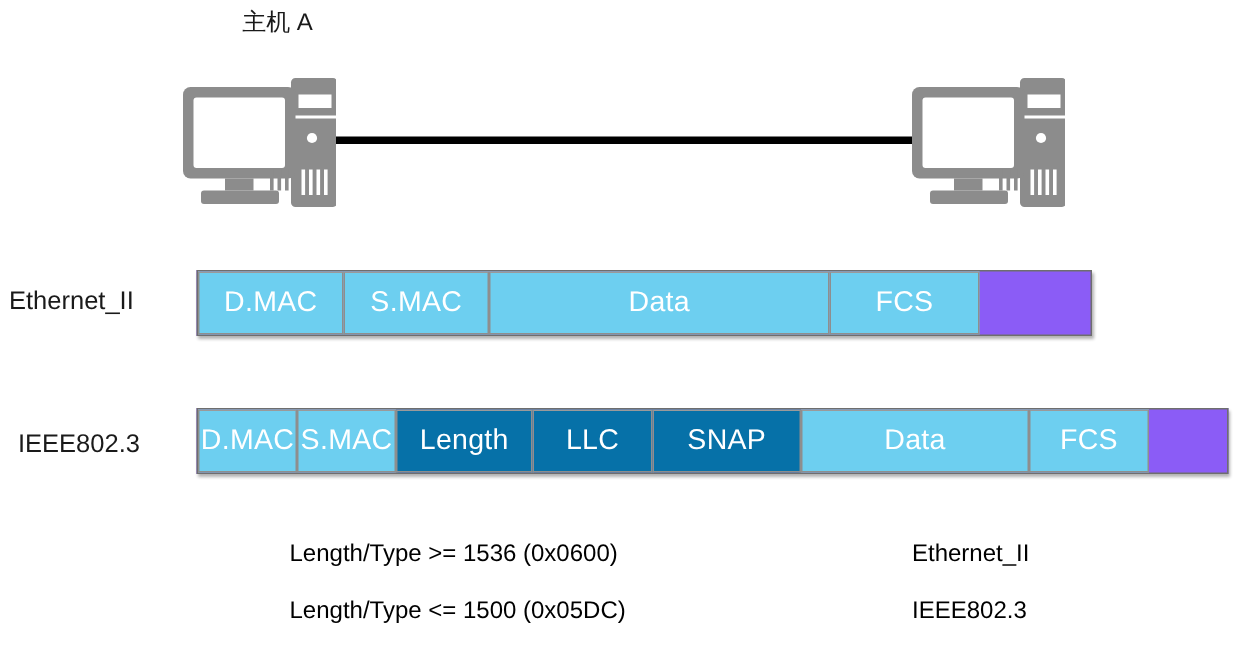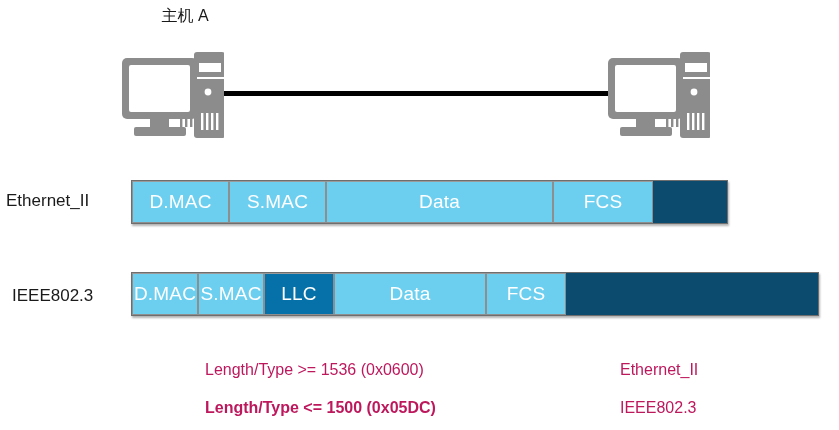--- a/index.html
+++ b/index.html
@@ -62,21 +62,21 @@
     white-space: nowrap;
     text-align: left;
   }
   #eth-row-label { left: 6px; top: 190px; }
   #ieee-row-label { left: 12px; top: 285px; }
 
   .frame {
     position: absolute;
     display: flex;
     box-sizing: border-box;
-    background: #0c4a6e;
+    background: #8b5cf6;
     border: 1px solid #6e6e6e;
     box-shadow: 1px 2px 2px rgba(0,0,0,0.30);
   }
   #eth-frame {
     left: 131px;
     top: 180px;
     width: 597px;
     height: 44px;
   }
   #ieee-frame {
@@ -101,27 +101,26 @@
     overflow: hidden;
   }
   .field.light { background: #6DCFF0; }
   .field.dark  { background: #0671A8; }
 
   
   .legend-text {
     position: absolute;
     font-size: 16px;
     line-height: 20px;
-    color: #be185d;
-    white-space: nowrap;
-    margin-left: 12px;
+    color: #000000;
+    white-space: nowrap;
   }
   #rule-1-cond { left: 193px; top: 360px; }
   #rule-1-name { left: 608px; top: 360px; }
-  #rule-2-cond { left: 193px; top: 398px; font-weight: bold; }
+  #rule-2-cond { left: 193px; top: 398px; }
   #rule-2-name { left: 608px; top: 398px; }
 </style>
 </head>
 <body>
 
 <div class="stage">
 
   <div class="host-label" id="host-a-label">主机 A</div>
 
   <div class="pc-icon" id="pc-a">
@@ -195,21 +194,23 @@
     <div class="field light" style="width:97px">S.MAC</div>
     <div class="field light" style="width:227px">Data</div>
     <div class="field light" style="width:100px">FCS</div>
   </div>
 
   <div class="row-label" id="ieee-row-label">IEEE802.3</div>
 
   <div class="frame" id="ieee-frame">
     <div class="field light" style="width:66px">D.MAC</div>
     <div class="field light" style="width:66px">S.MAC</div>
-    <div class="field dark" style="width:70px">LLC</div>
+    <div class="field dark" style="width:91px">Length</div>
+    <div class="field dark" style="width:80px">LLC</div>
+    <div class="field dark" style="width:99px">SNAP</div>
     <div class="field light" style="width:152px">Data</div>
     <div class="field light" style="width:80px">FCS</div>
   </div>
 
   <div class="legend-text" id="rule-1-cond">Length/Type &gt;= 1536 (0x0600)</div>
   <div class="legend-text" id="rule-1-name">Ethernet_II</div>
 
   <div class="legend-text" id="rule-2-cond">Length/Type &lt;= 1500 (0x05DC)</div>
   <div class="legend-text" id="rule-2-name">IEEE802.3</div>
 

